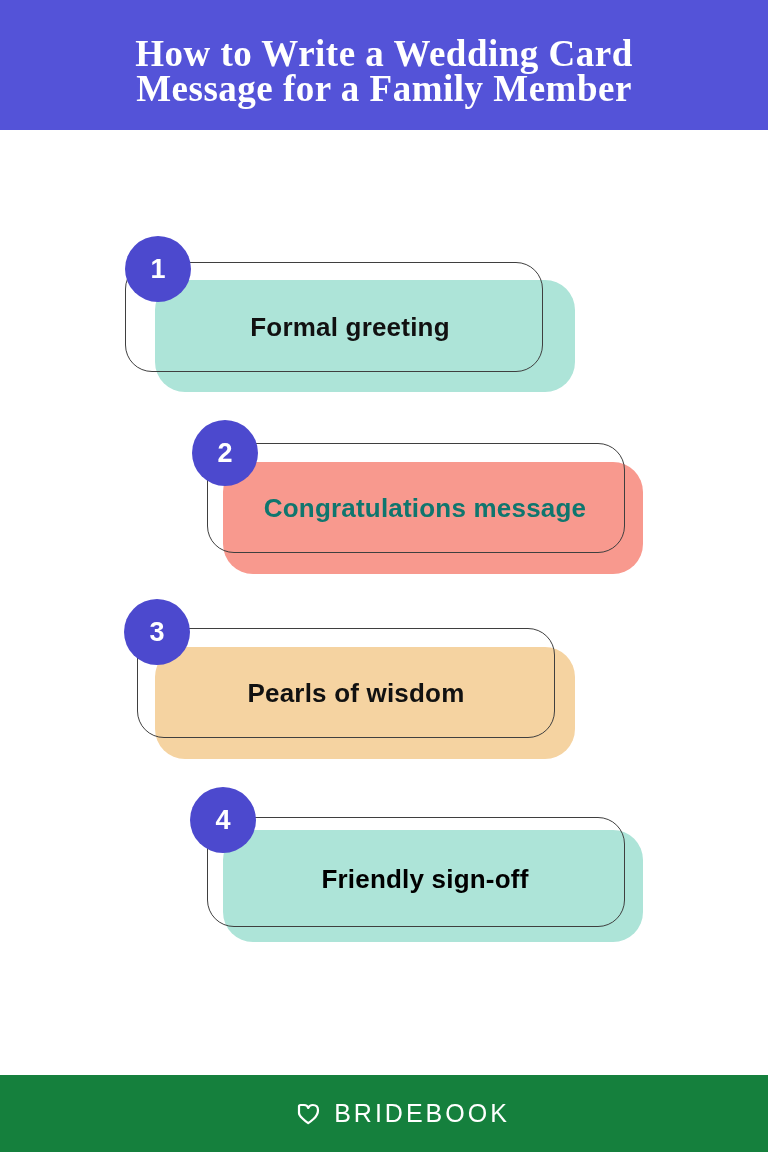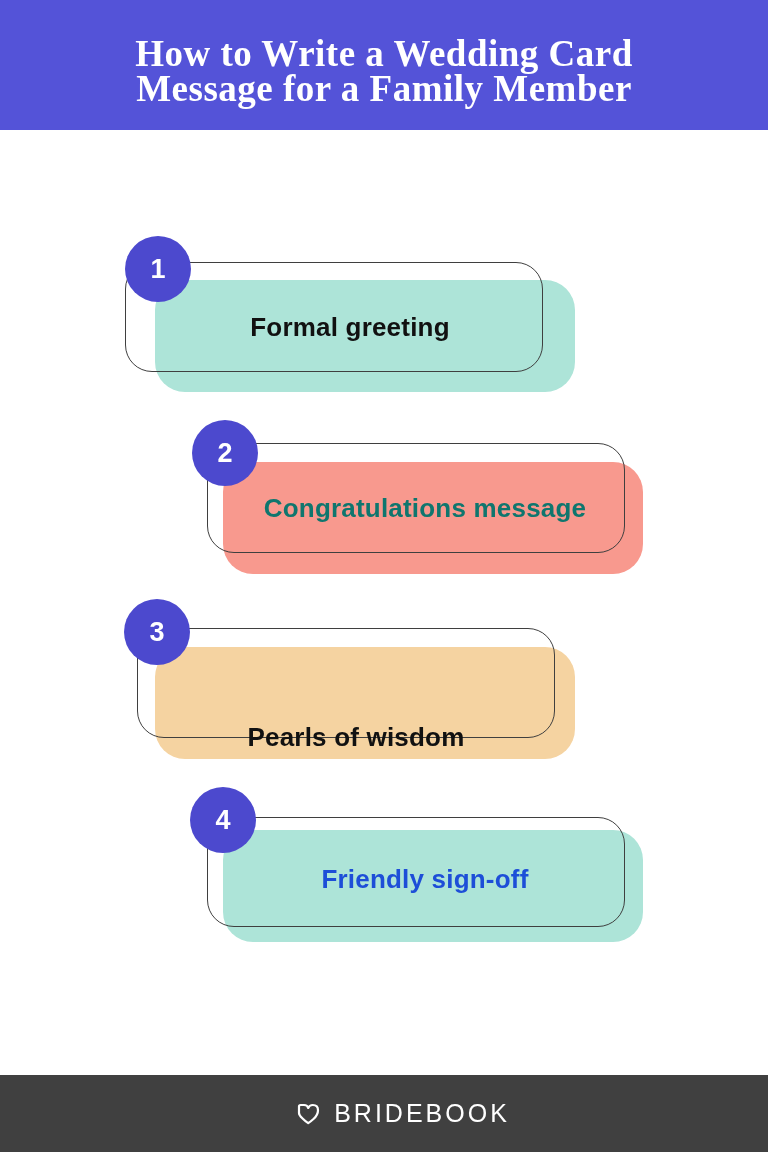--- a/index.html
+++ b/index.html
@@ -137,33 +137,33 @@
     </div>
     <div class="step-label" style="color: #0f766e;">Congratulations message</div>
   </div>
 
   <div class="step step-3">
     <div class="fill-box" style="background-color: rgb(245, 211, 161);"></div>
     <div class="outline-box" style="border-color: rgb(63, 63, 63);"></div>
     <div class="badge" style="background-color: rgb(76, 73, 206); color: rgb(255, 255, 255);">
       <span>3</span>
     </div>
-    <div class="step-label" style="color: rgb(17, 17, 17); margin-top: 44px;">Pearls of wisdom</div>
+    <div class="step-label" style="color: rgb(17, 17, 17);">Pearls of wisdom</div>
   </div>
 
   <div class="step step-4">
     <div class="fill-box" style="background-color: rgb(173, 228, 216);"></div>
     <div class="outline-box" style="border-color: rgb(63, 63, 63);"></div>
     <div class="badge" style="background-color: rgb(76, 73, 206); color: rgb(255, 255, 255);">
       <span>4</span>
     </div>
-    <div class="step-label" style="color: #1d4ed8;">Friendly sign-off</div>
+    <div class="step-label" style="color: #000000;">Friendly sign-off</div>
   </div>
 
-  <div class="footer" style="background-color: #404040; color: rgb(255, 255, 255); padding-left: 34px;">
+  <div class="footer" style="background-color: #15803d; color: rgb(255, 255, 255); padding-left: 34px;">
     <span>
       <svg width="32" height="32" viewBox="0 0 32 32" aria-hidden="true">
         <path d="M7 15 V8.5 Q7 7 8.5 7 H12 Q15.5 7 16.2 10 Q17.5 7 20.8 7 Q26 7 26 12.2 Q26 17 21.5 21 Q18.5 23.7 16.2 25.2 Q13 23 10.3 20.3 Q7 17.2 7 15 Z" fill="none" stroke="#ffffff" stroke-width="2.2" stroke-linejoin="round" stroke-linecap="round"></path>
       </svg>
     </span>
     <span class="brand">BRIDEBOOK</span>
   </div>
 
 </div>
 

